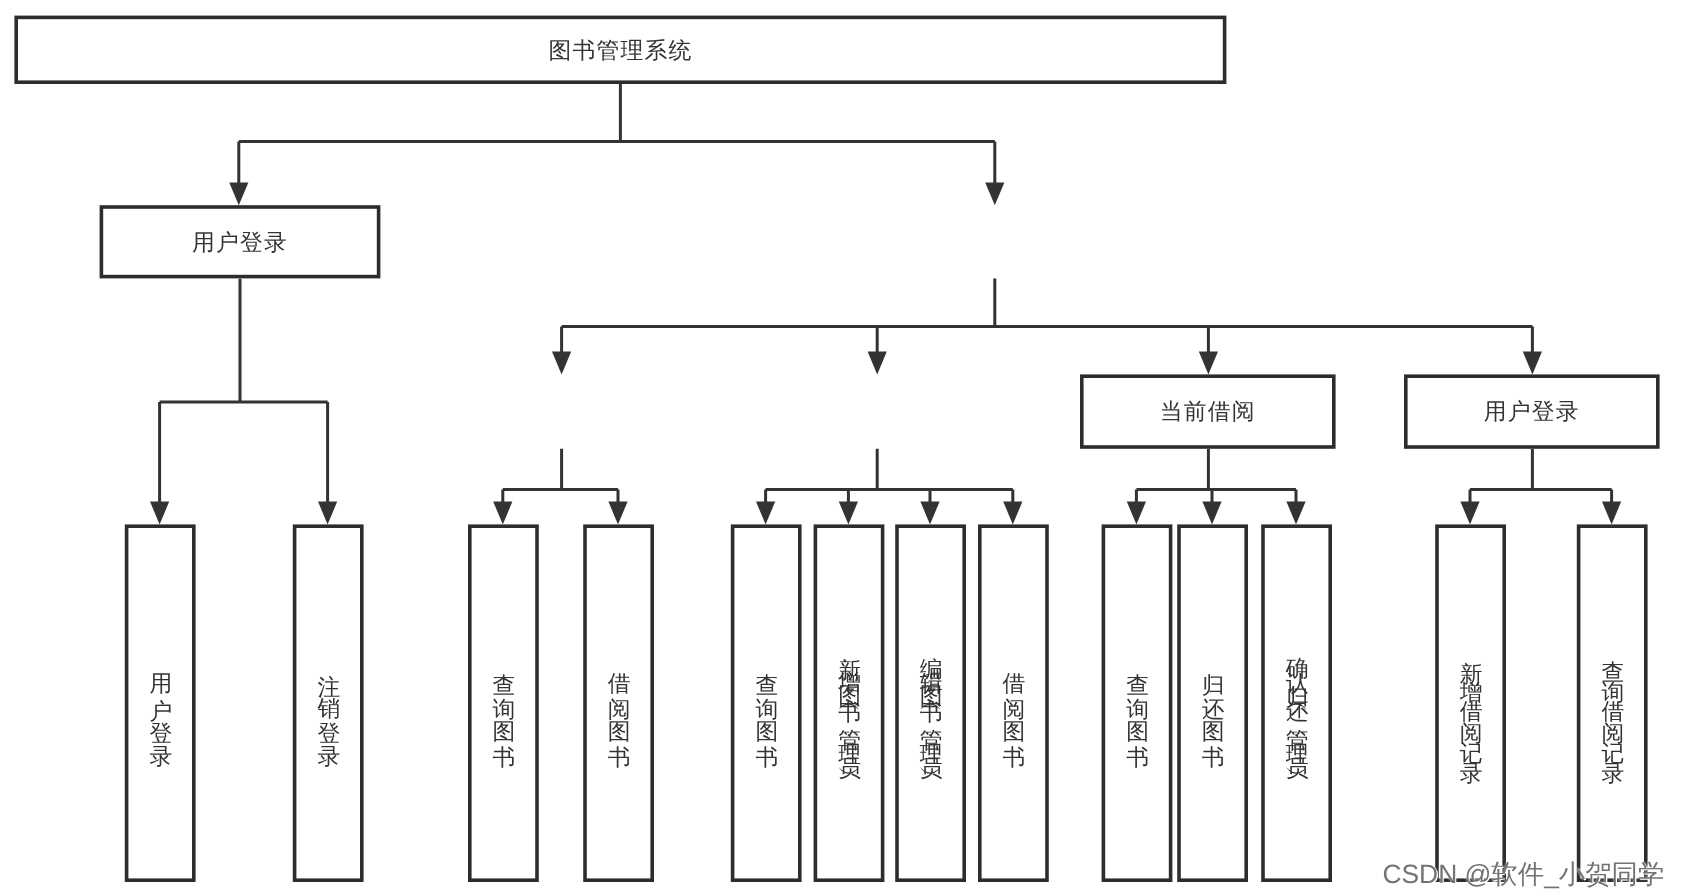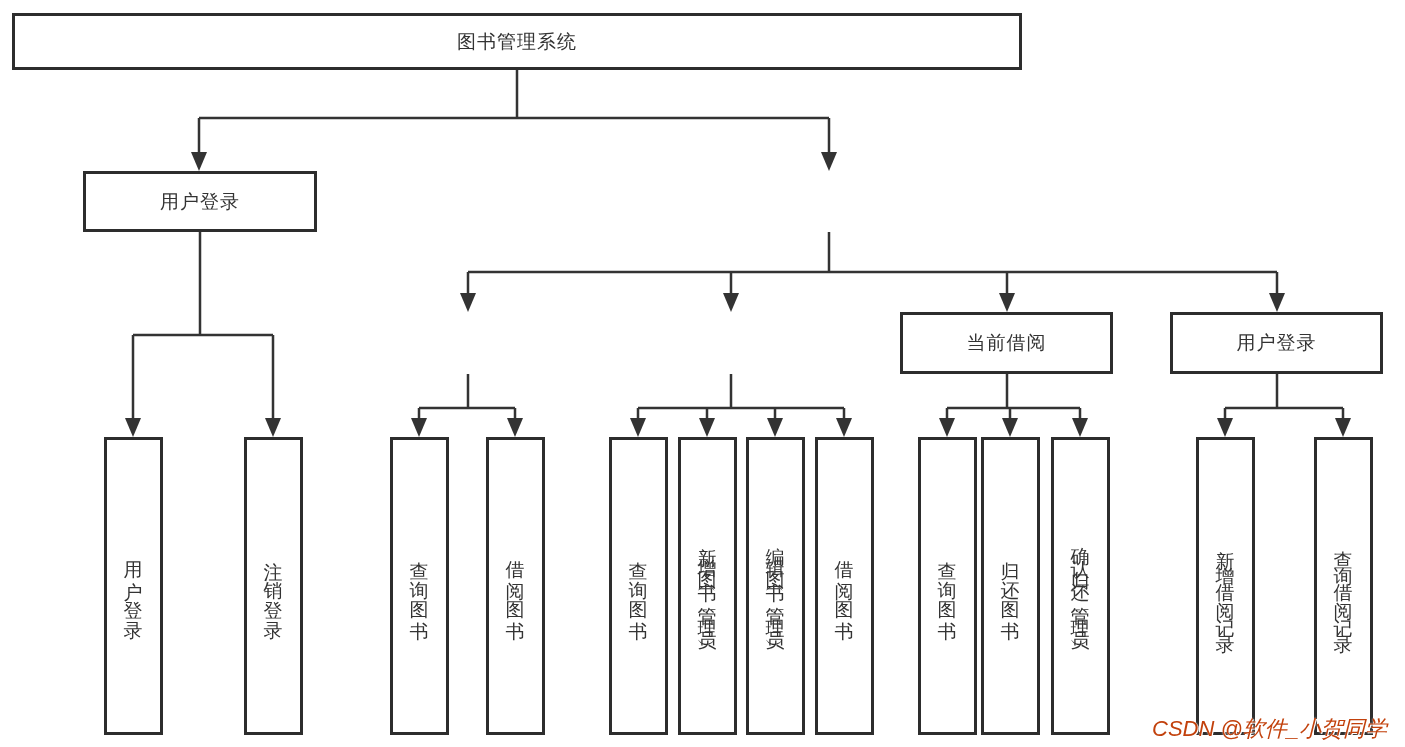--- a/index.html
+++ b/index.html
@@ -33,26 +33,25 @@
     white-space:nowrap;
   }
   .len4{letter-spacing:20px;}
   .len6{letter-spacing:17px;}
   .len9{letter-spacing:12px;}
   .watermark{
     position:absolute;
     left:1152px;top:714px;
     width:253px;
     font-size:22px;
-    color:#c2410c;
+    color:#737373;
     text-shadow:0 0 2px #ffffff,1px 1px 0 #ffffff;
     z-index:5;
     white-space:nowrap;
     pointer-events:none;
-    font-style:italic;
   }
 </style>
 </head>
 <body>
 
 <div class="canvas">
 
   <svg class="connectors" width="1405" height="747" viewBox="0 0 1405 747" aria-hidden="true">
     <path fill="none" stroke="#333333" stroke-width="2.5" d="
       M517 70 V118 M199 118 H829 M199 118 V155 M829 118 V155

